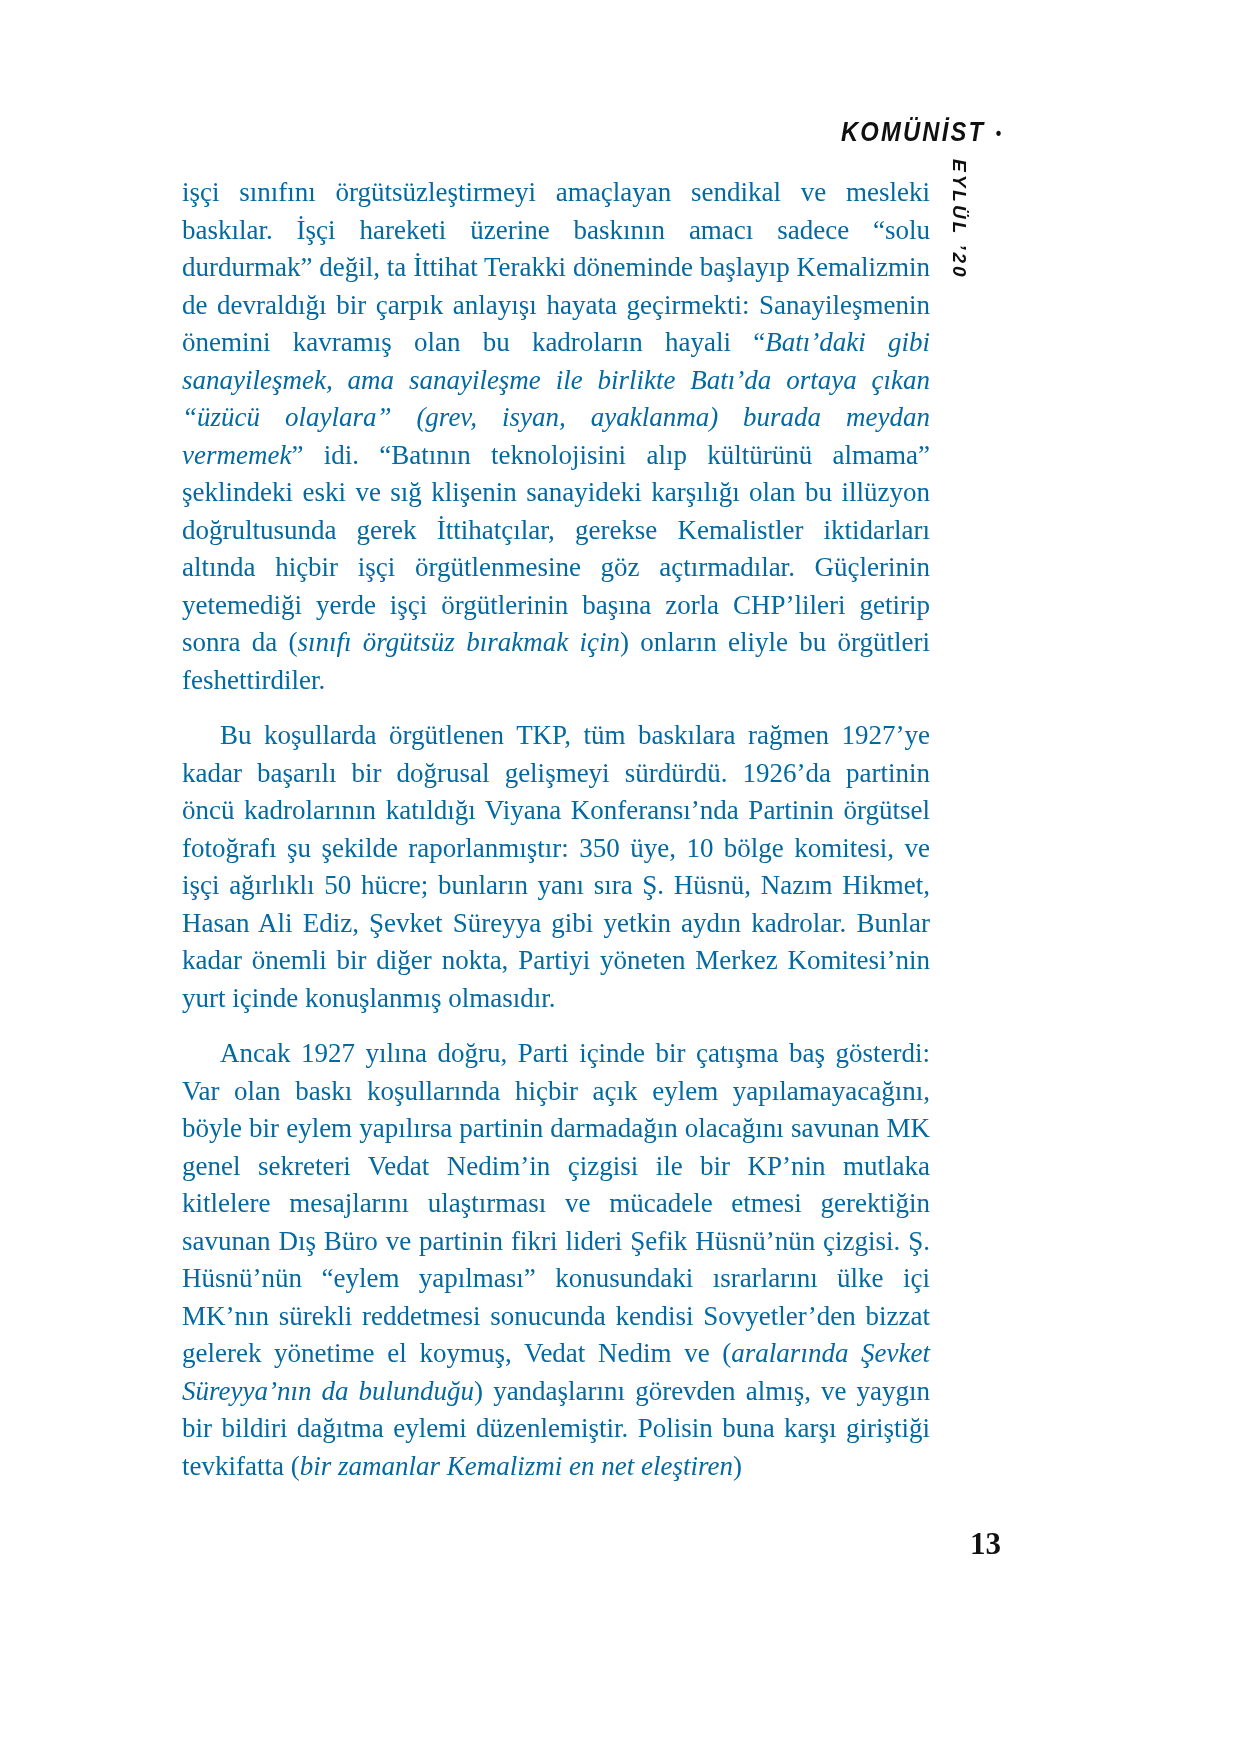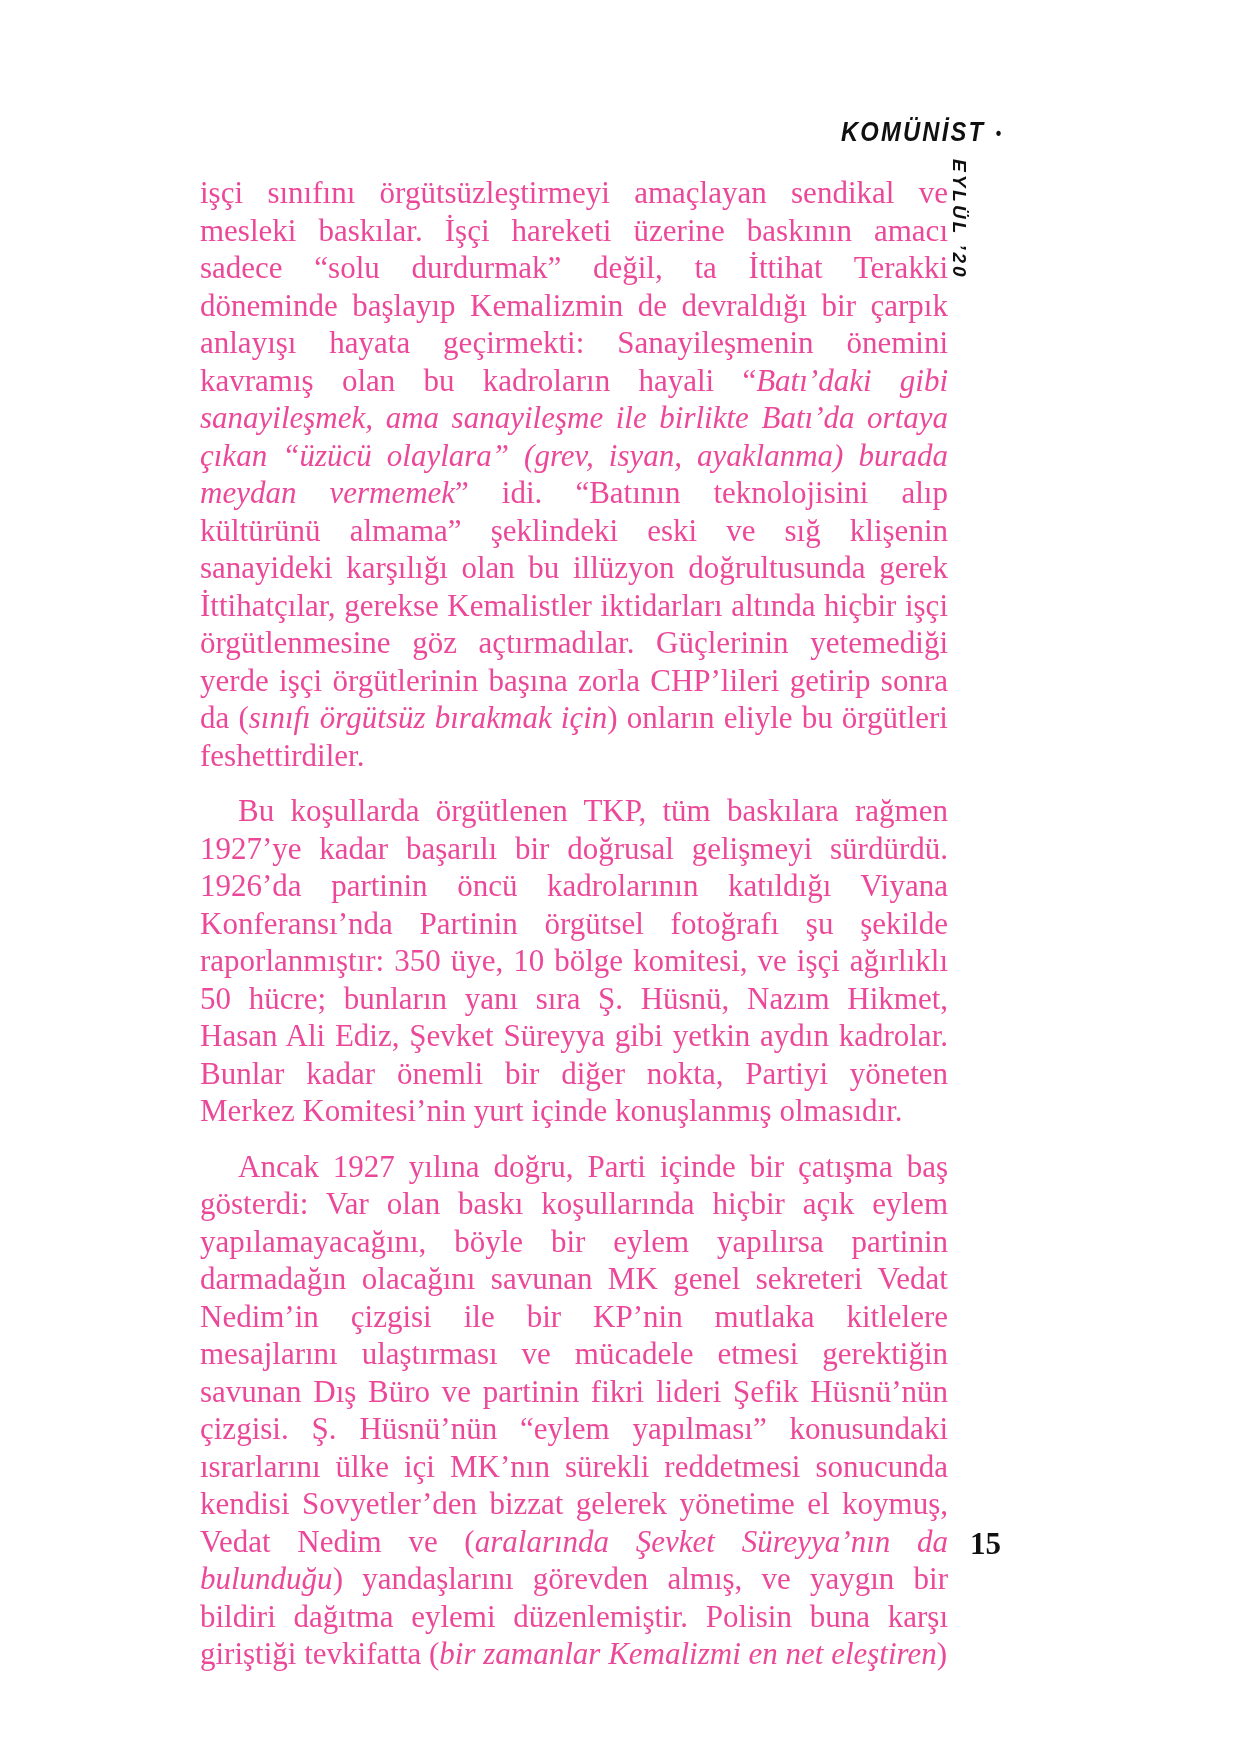--- a/index.html
+++ b/index.html
@@ -55,27 +55,27 @@
     font-weight: 700;
     font-style: italic;
     font-size: 19px;
     letter-spacing: 3px;
     color: #101010;
     white-space: nowrap;
   }
   
   .text-block {
     position: absolute;
-    left: 200px;
+    left: 182px;
     top: 131px;
     width: 748px;
-    font-size: 31px;
+    font-size: 27px;
     line-height: 37.5px;
     text-align: justify;
-    color: #ec4899;
+    color: #0369a1;
   }
   .text-block p {
     margin: 0 0 18px 0;
   }
   .text-block p.indent {
     text-indent: 38px;
   }
   .text-block .it {
     font-style: italic;
   }
@@ -101,15 +101,15 @@
   </header>
 
   <div class="issue-date">EYLÜL ’20</div>
 
   <main class="text-block" id="text-block">
       <p><span>işçi sınıfını örgütsüzleştirmeyi amaçlayan sendikal ve mesleki baskılar. İşçi hareketi üzerine baskının amacı sadece “solu durdurmak” değil, ta İttihat Terakki döneminde başlayıp Kemalizmin de devraldığı bir çarpık anlayışı hayata geçirmekti: Sanayileşmenin önemini kavramış olan bu kadroların hayali “</span><span class="it">Batı’daki gibi sanayileşmek, ama sanayileşme ile birlikte Batı’da ortaya çıkan “üzücü olaylara” (grev, isyan, ayaklanma) burada meydan vermemek</span><span>” idi. “Batının teknolojisini alıp kültürünü almama” şeklindeki eski ve sığ klişenin sanayideki karşılığı olan bu illüzyon doğrultusunda gerek İttihatçılar, gerekse Kemalistler iktidarları altında hiçbir işçi örgütlenmesine göz açtırmadılar. Güçlerinin yetemediği yerde işçi örgütlerinin başına zorla CHP’lileri getirip sonra da (</span><span class="it">sınıfı örgütsüz bırakmak için</span><span>) onların eliyle bu örgütleri feshettirdiler.</span></p>
       <p class="indent"><span>Bu koşullarda örgütlenen TKP, tüm baskılara rağmen 1927’ye kadar başarılı bir doğrusal gelişmeyi sürdürdü. 1926’da partinin öncü kadrolarının katıldığı Viyana Konferansı’nda Partinin örgütsel fotoğrafı şu şekilde raporlanmıştır: 350 üye, 10 bölge komitesi, ve işçi ağırlıklı 50 hücre; bunların yanı sıra Ş. Hüsnü, Nazım Hikmet, Hasan Ali Ediz, Şevket Süreyya gibi yetkin aydın kadrolar. Bunlar kadar önemli bir diğer nokta, Partiyi yöneten Merkez Komitesi’nin yurt içinde konuşlanmış olmasıdır.</span></p>
       <p class="indent"><span>Ancak 1927 yılına doğru, Parti içinde bir çatışma baş gösterdi: Var olan baskı koşullarında hiçbir açık eylem yapılamayacağını, böyle bir eylem yapılırsa partinin darmadağın olacağını savunan MK genel sekreteri Vedat Nedim’in çizgisi ile bir KP’nin mutlaka kitlelere mesajlarını ulaştırması ve mücadele etmesi gerektiğin savunan Dış Büro ve partinin fikri lideri Şefik Hüsnü’nün çizgisi. Ş. Hüsnü’nün “eylem yapılması” konusundaki ısrarlarını ülke içi MK’nın sürekli reddetmesi sonucunda kendisi Sovyetler’den bizzat gelerek yönetime el koymuş, Vedat Nedim ve (</span><span class="it">aralarında Şevket Süreyya’nın da bulunduğu</span><span>) yandaşlarını görevden almış, ve yaygın bir bildiri dağıtma eylemi düzenlemiştir. Polisin buna karşı giriştiği tevkifatta (</span><span class="it">bir zamanlar Kemalizmi en net eleştiren</span><span>)</span></p>
     </main>
 
-  <div class="page-num">15</div>
+  <div class="page-num">13</div>
 
 </div>
 
 </body></html>

